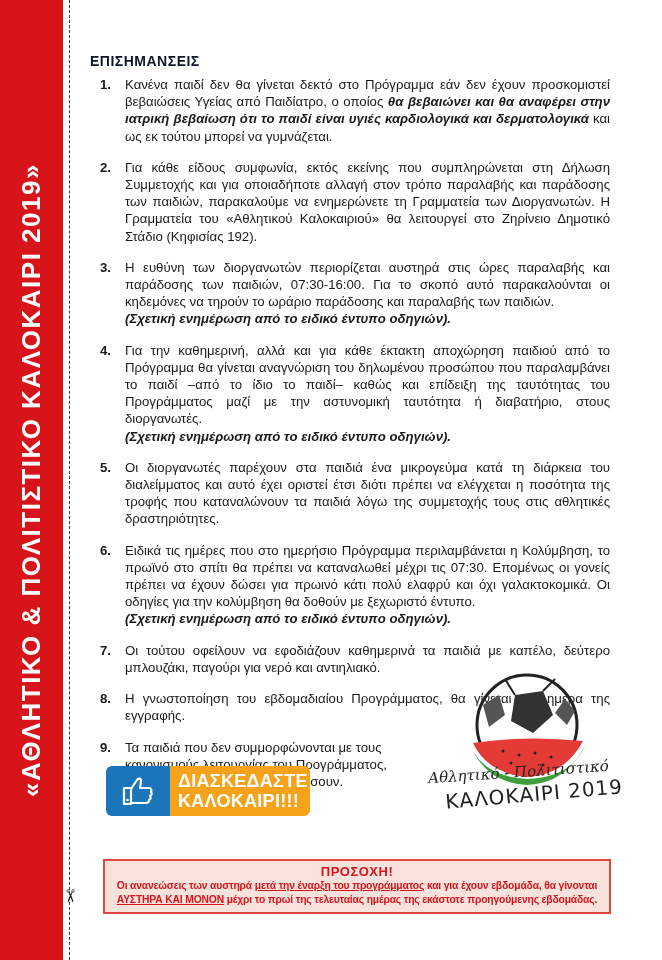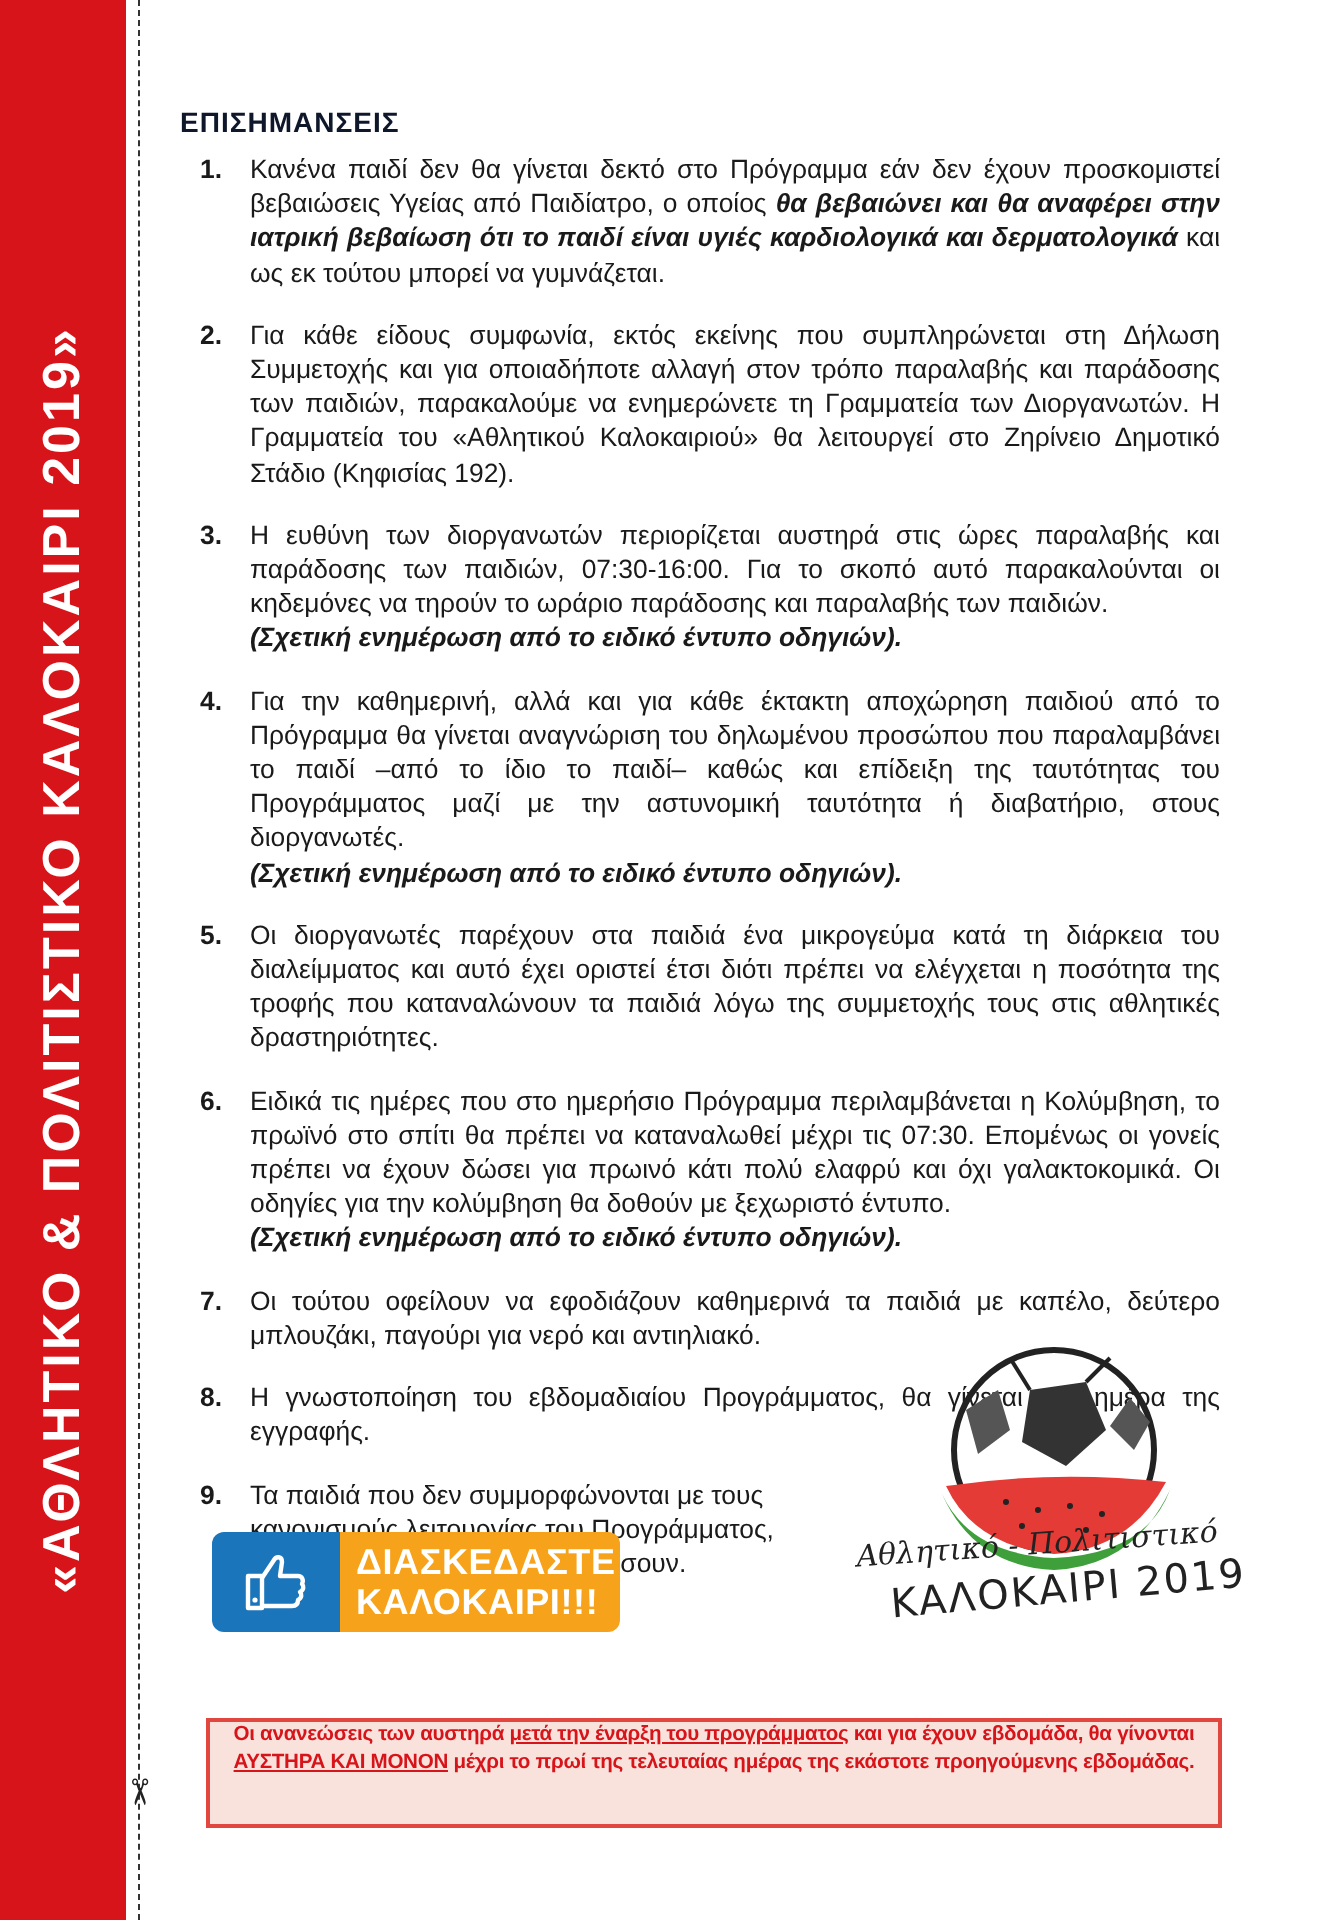--- a/index.html
+++ b/index.html
@@ -119,17 +119,18 @@
       <circle cx="120" cy="88" r="1.5"></circle>
     <circle cx="136" cy="92" r="1.5"></circle>
       <circle cx="96" cy="98" r="1.5"></circle>
       <circle cx="128" cy="100" r="1.5"></circle>
   </g>
 </svg>
 <div class="logo-text1">Αθλητικό - Πολιτιστικό</div>
 <div class="logo-text2">ΚΑΛΟΚΑΙΡΙ 2019</div>
 
 <div class="warn">
+  <div class="warn-title">ΠΡΟΣΟΧΗ!</div>
   <div class="warn-body">
     <span>Οι ανανεώσεις των αυστηρά </span><u>μετά την έναρξη του προγράμματος</u><span> και για έχουν εβδομάδα, θα γίνονται</span><br>
     <u>ΑΥΣΤΗΡΑ ΚΑΙ ΜΟΝΟΝ</u><span> μέχρι το πρωί της τελευταίας ημέρας της εκάστοτε προηγούμενης εβδομάδας.</span>
   </div>
 </div>
 
 </body></html>

